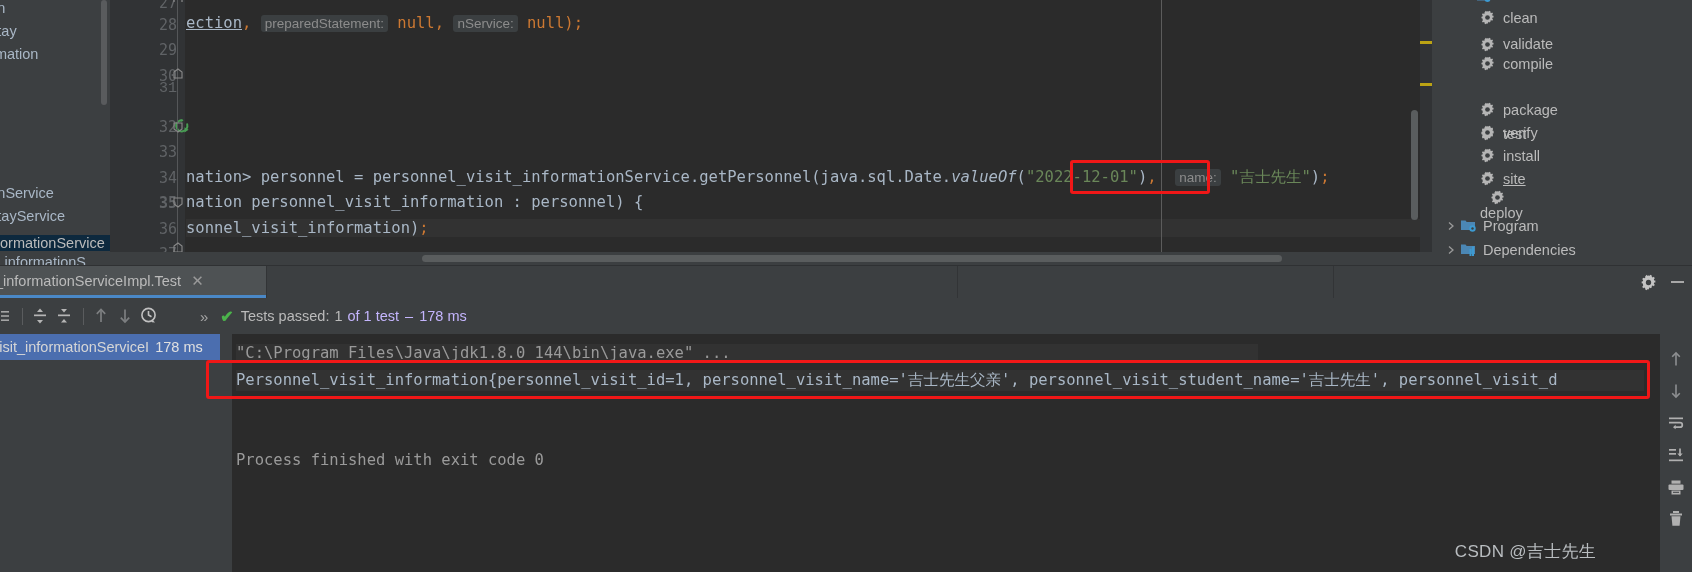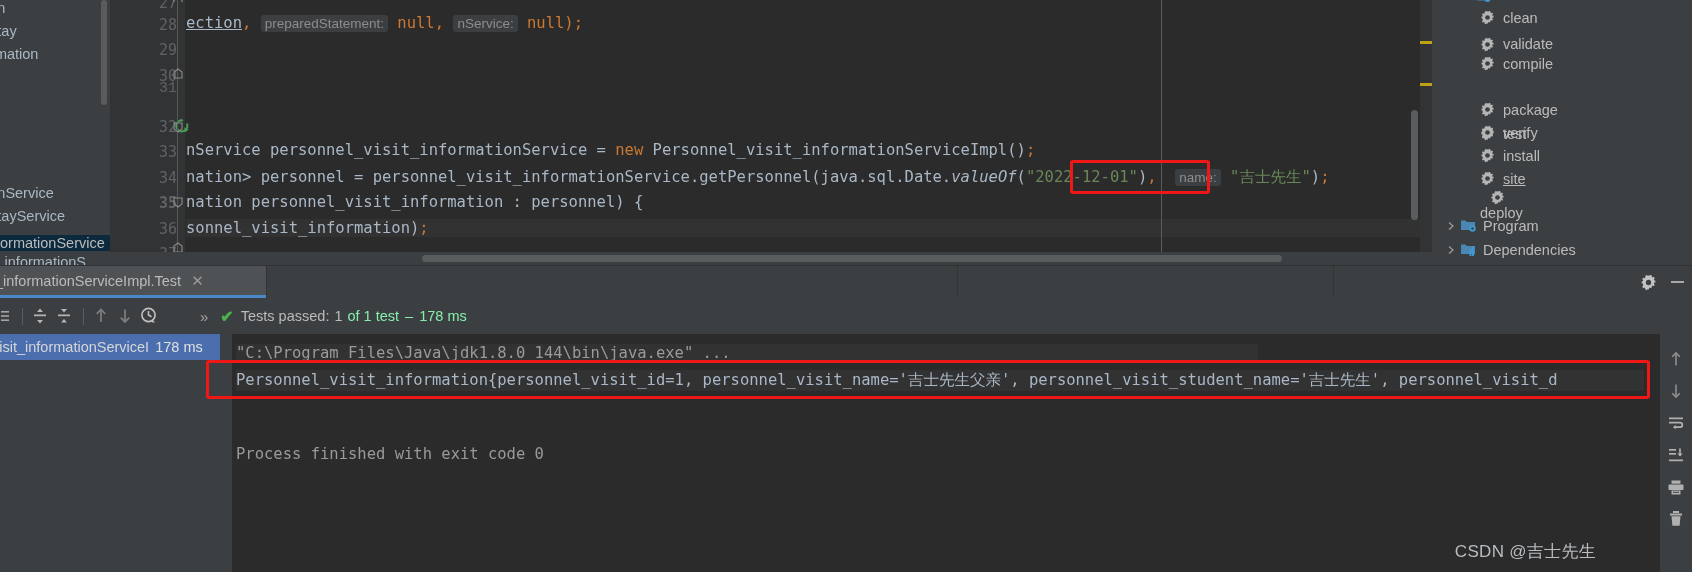--- a/index.html
+++ b/index.html
@@ -245,21 +245,21 @@
   .tb-sep {
     width: 1px; height: 17px; background: #5a5c5e; margin: 0 6px;
   }
   .tests-header {
     position: absolute; left: 200px; top: 0;
     height: 36px; display: flex; align-items: center;
     font-size: 14.5px; color: #bbbbbb;
   }
   .chev2 { color: #a4a4a4; font-size: 15px; margin-right: 12px; }
   .check { color: #4bb34b; font-size: 16px; margin-right: 7px; font-weight: bold;}
-  .dim { color: #86efac; }
+  .dim { color: #c4b5fd; }
   .testtree {
     position: absolute; left: 0; top: 36px;
     width: 220px; height: 238px;
     background: #3c3f41;
   }
   .test-node {
     position: absolute; left: 0; top: 0;
     width: 220px; height: 26px;
     background: #4b6eaf;
     display: flex; align-items: center;
@@ -377,21 +377,20 @@
           <svg width="12" height="12" viewBox="0 0 12 12">
               <path d="M2 4 L6 1 L10 4 L10 10 L2 10 Z" stroke="#8a8a8a" stroke-width="1.1" fill="none"></path>
             </svg>
         </div>
       </div>
 
       <div class="code-area">
 
         <div class="code-line" style="top:14px;"><span class="und">ection</span><span class="semi">,</span> <span class="hint">preparedStatement:</span> <span class="kw">null</span><span class="semi">,</span> <span class="hint">nService:</span> <span class="kw">null</span><span class="semi">);</span></div>
 
-        <div class="code-line" style="top:141px;"><span>nService personnel_visit_informationService = </span><span class="kw">new</span><span> Personnel_visit_informationServiceImpl()</span><span class="semi">;</span></div>
 
         <div class="code-line" style="top:167px;"><span>nation&gt; personnel = personnel_visit_informationService.getPersonnel(java.sql.Date.</span><span class="italic">valueOf</span><span>(</span><span class="str">"2022-12-01"</span><span>)</span><span class="semi">,</span>  <span class="hint">name:</span> <span class="str">"吉士先生"</span><span>)</span><span class="semi">;</span></div>
 
         <div class="code-line" style="top:193px;"><span>nation personnel_visit_information : personnel) {</span></div>
 
         <div class="code-line hl" style="top:219px;"><span>sonnel_visit_information)</span><span class="semi">;</span></div>
 
         <div class="caret-col"></div>
       </div>
 
@@ -629,21 +628,21 @@
       <div class="test-node">
         <span class="test-node-label">visit_informationServiceI</span>
         <span class="test-node-ms">178 ms</span>
       </div>
     </div>
 
     <div class="console">
       <div class="console-gutterstrip"></div>
       <div class="cline grayish cline-hl" style="top:10px; left:16px; width:1022px;">"C:\Program Files\Java\jdk1.8.0_144\bin\java.exe" ...</div>
       <div class="cline cline-hl" style="top:36px; left:16px; width:1408px;">Personnel_visit_information{personnel_visit_id=1, personnel_visit_name='吉士先生父亲', personnel_visit_student_name='吉士先生', personnel_visit_d</div>
-      <div class="cline grayish" style="top:111px; left:16px;">Process finished with exit code 0</div>
+      <div class="cline grayish" style="top:117px; left:16px;">Process finished with exit code 0</div>
     </div>
 
     <div class="run-rightbar">
       <div class="rb-icon">
         <svg width="16" height="18" viewBox="0 0 16 18">
             <path d="M8 3 L8 15.5" stroke="#8d8f91" stroke-width="1.6" fill="none"></path>
             <path d="M4.2 6.8 L8 3 L11.8 6.8" stroke="#8d8f91" stroke-width="1.6" fill="none"></path>
           </svg>
       </div>
       <div class="rb-icon">

